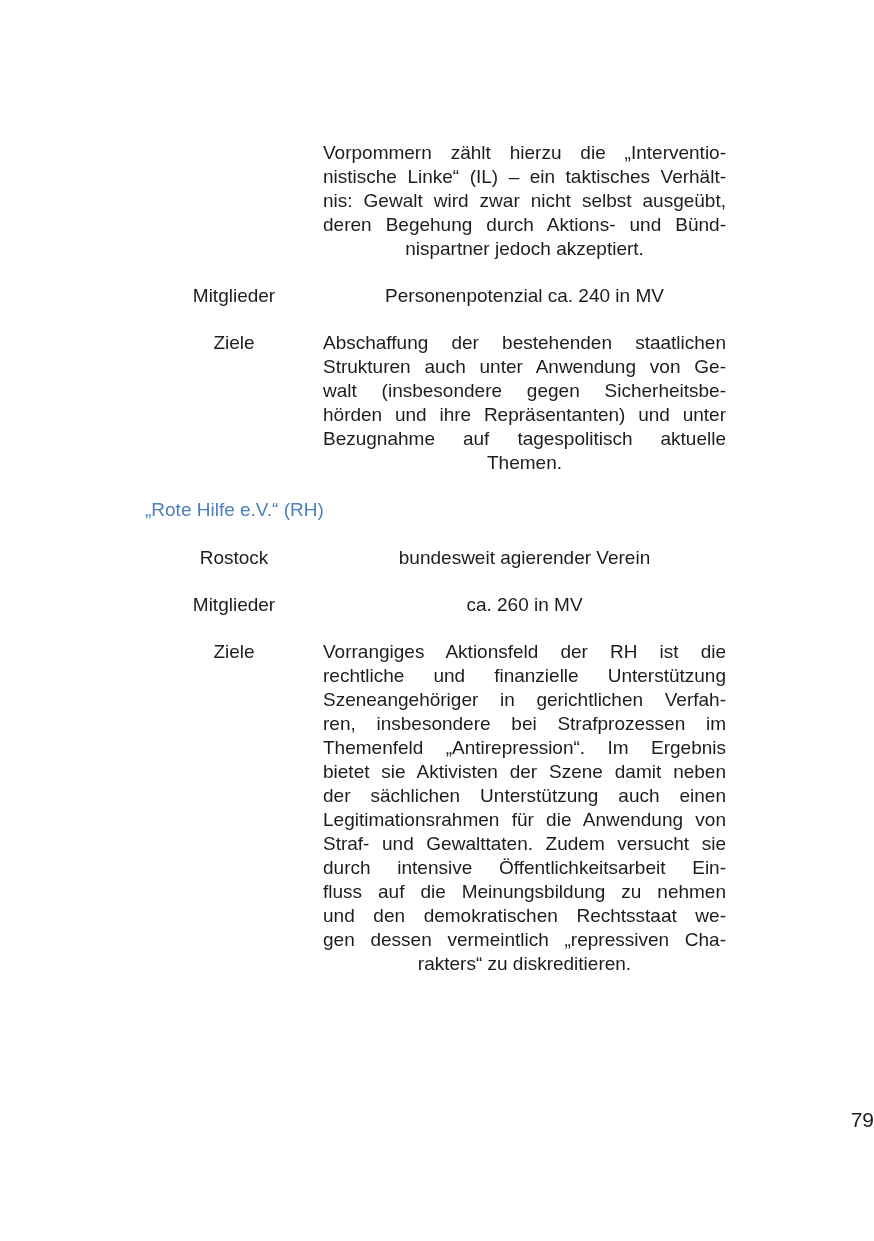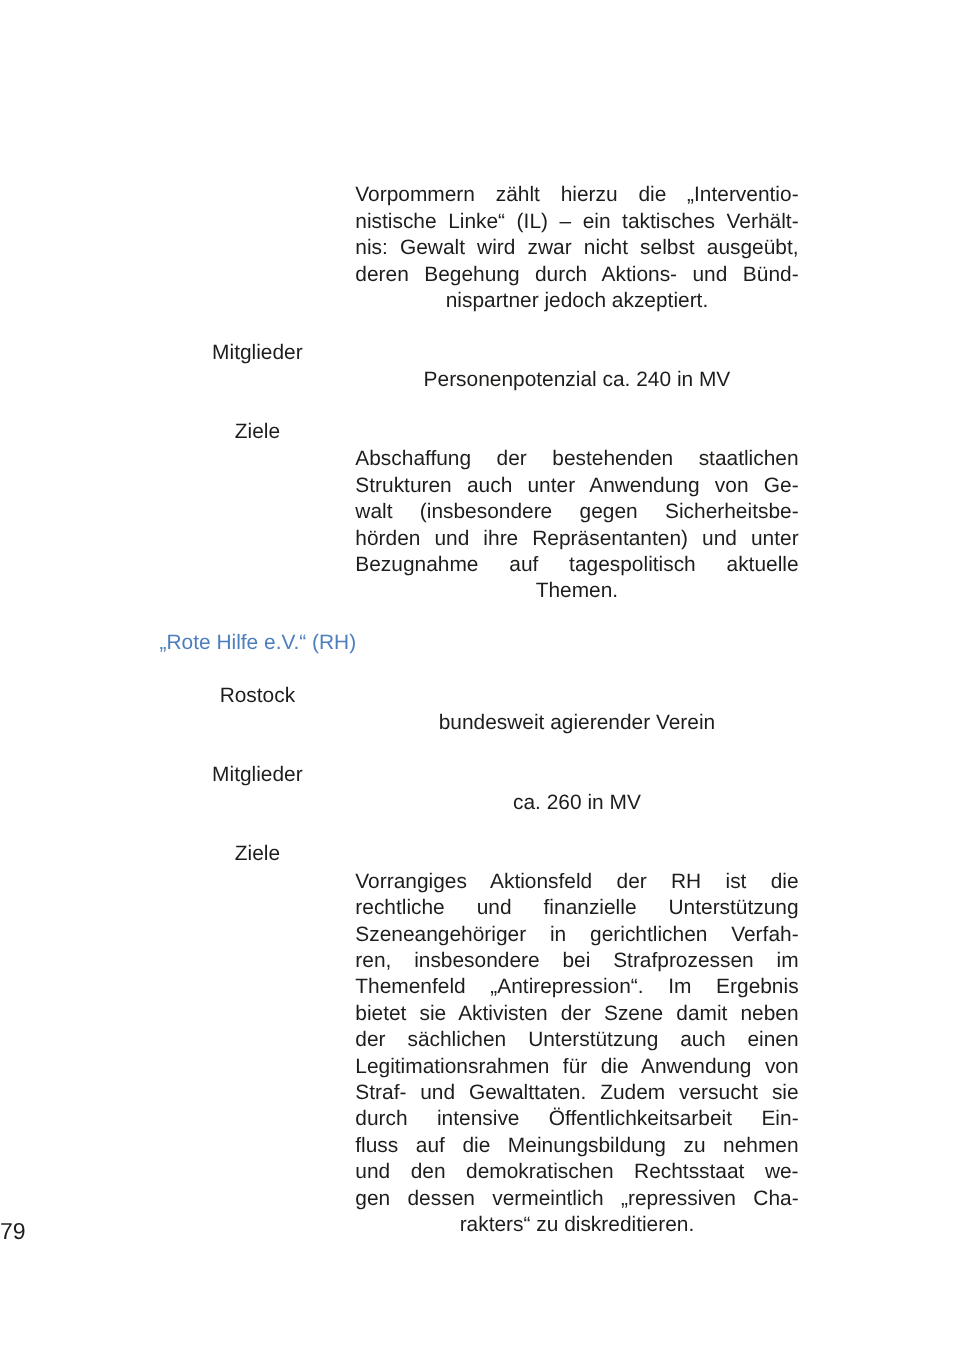--- a/index.html
+++ b/index.html
@@ -29,39 +29,38 @@
     margin-bottom: 23px;
   }
   .label {
     flex: 0 0 178px;
     width: 178px;
     text-align: center;
   }
   .value {
     flex: 1 1 auto;
     width: 403px;
-    margin-top: 25px;
   }
   .line {
     text-align: center;
   }
   .line.just {
     text-align: justify;
     text-align-last: justify;
   }
   .heading {
     color: var(--heading-color, #4d7ebd);
     margin: 0 0 24px 0;
   }
   .page-number {
     position: absolute;
     top: 1107px;
     left: 0;
     width: 874px;
-    text-align: left;
+    text-align: right;
     font-size: 21px;
     line-height: 26px;
     color: #1d1d1b;
   }
 </style>
 </head>
 <body>
 
 <div class="page">
   <div class="content">

